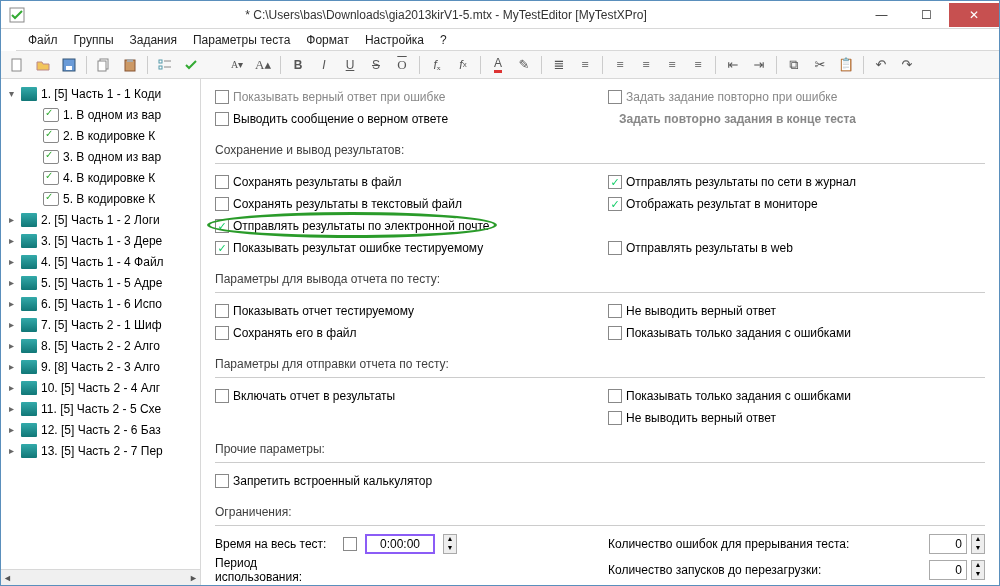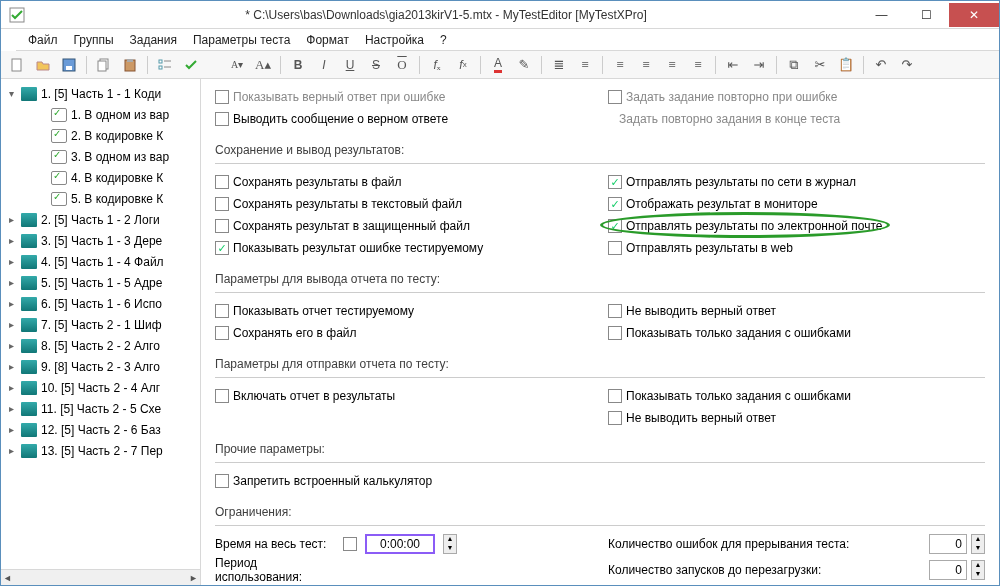--- a/index.html
+++ b/index.html
@@ -12,32 +12,32 @@
 .titlebar .winbtn.close { background: #c75050; color: #fff; width: 50px; height: 24px; }
 .menubar { height: 22px; display: flex; align-items: center; padding: 0 4px; border-bottom: 1px solid #d8d8d8; margin-left: 15px; }
 .menubar .mitem { padding: 2px 8px; color: #222; }
 .toolbar { height: 28px; display: flex; align-items: center; padding: 0 4px; gap: 2px; border-bottom: 1px solid #d8d8d8; background: #f7f7f7; }
 .toolbar .tb { width: 24px; height: 22px; display: flex; align-items: center; justify-content: center; border: 1px solid transparent; color: #555; font-family: "Segoe UI", serif; font-size: 13px; }
 .toolbar .sep { width: 1px; height: 18px; background: #ccc; margin: 0 3px; }
 .mainarea { display: flex; height: calc(586px - 28px - 22px - 28px - 2px); }
 .sidebar { width: 200px; border-right: 1px solid #d8d8d8; display: flex; flex-direction: column; }
 .treewrap { flex: 1; overflow: hidden; position: relative; padding: 4px 0; }
 .node { display: flex; align-items: center; height: 21px; padding-left: 8px; white-space: nowrap; overflow: hidden; }
-.node.child { padding-left: 42px; margin-left: 8px; }
+.node.child { padding-left: 42px; }
 .node .exp { width: 12px; color: #666; font-size: 10px; }
 .node .ficon { width: 16px; height: 14px; margin-right: 4px; display: inline-block; }
 .folder { background: linear-gradient(#3aa, #177); border-radius: 1px; }
 .check { background: #fff; border: 1px solid #888; border-radius: 2px; position: relative; }
 .check::after { content: "✓"; color: #3a3; font-size: 10px; position: absolute; top: -2px; left: 1px; }
 .sidebar-scroll { height: 16px; background: #f0f0f0; border-top: 1px solid #d8d8d8; display: flex; align-items: center; justify-content: space-between; padding: 0 2px; }
 .sidebar-scroll .arr { font-size: 9px; color: #555; }
 .content { flex: 1; overflow-y: auto; padding: 6px 14px 14px 14px; position: relative; }
 .row2 { display: flex; gap: 16px; margin: 2px 0; }
 .col { flex: 1; display: flex; align-items: center; gap: 4px; min-height: 20px; }
-.col.indent { padding-left: 22px; }
+.col.indent { padding-left: 22px; font-weight: bold; }
 .chk { width: 14px; height: 14px; border: 1px solid #888; display: inline-flex; align-items: center; justify-content: center; background: #fff; }
 .chk.on::after { content: "✓"; color: #1c6; font-size: 11px; line-height: 11px; }
 .section-h { margin: 14px 0 6px 0; color: #404040; }
 .hr { border: none; border-top: 1px solid #ccc; margin: 2px 0 8px 0; }
 .circle { position: absolute; border: 3px solid #2a9b2a; border-radius: 50%/50%; pointer-events: none; }
 .numinput { display: flex; align-items: center; gap: 4px; }
 .numinput input { width: 38px; height: 20px; border: 1px solid #aaa; padding: 0 4px; text-align: right; }
 .numinput .spin { width: 14px; height: 20px; display: flex; flex-direction: column; border: 1px solid #aaa; }
 .numinput .spin span { flex: 1; font-size: 7px; text-align: center; background: #eee; }
 .timeinput { width: 70px; height: 20px; border: 2px solid #8b5cf6; text-align: center; }
@@ -298,24 +298,20 @@
       <div class="col">
           <span class="chk"></span>
           <span>Сохранять результаты в текстовый файл</span>
         </div>
       <div class="col">
           <span class="chk on"></span>
           <span>Отображать результат в мониторе</span>
         </div>
     </div>
     <div class="row2">
-      <div class="col">
-          <span class="chk"></span>
-          <span>Сохранять результат в защищенный файл</span>
-        </div>
       <div class="col" style="position:relative">
           <span class="chk on"></span>
           <span>Отправлять результаты по электронной почте</span>
         <div class="circle" style="left:-8px; top:-4px; width:290px; height:26px"></div>
       </div>
     </div>
     <div class="row2">
       <div class="col">
           <span class="chk on"></span>
           <span>Показывать результат ошибке тестируемому</span>

